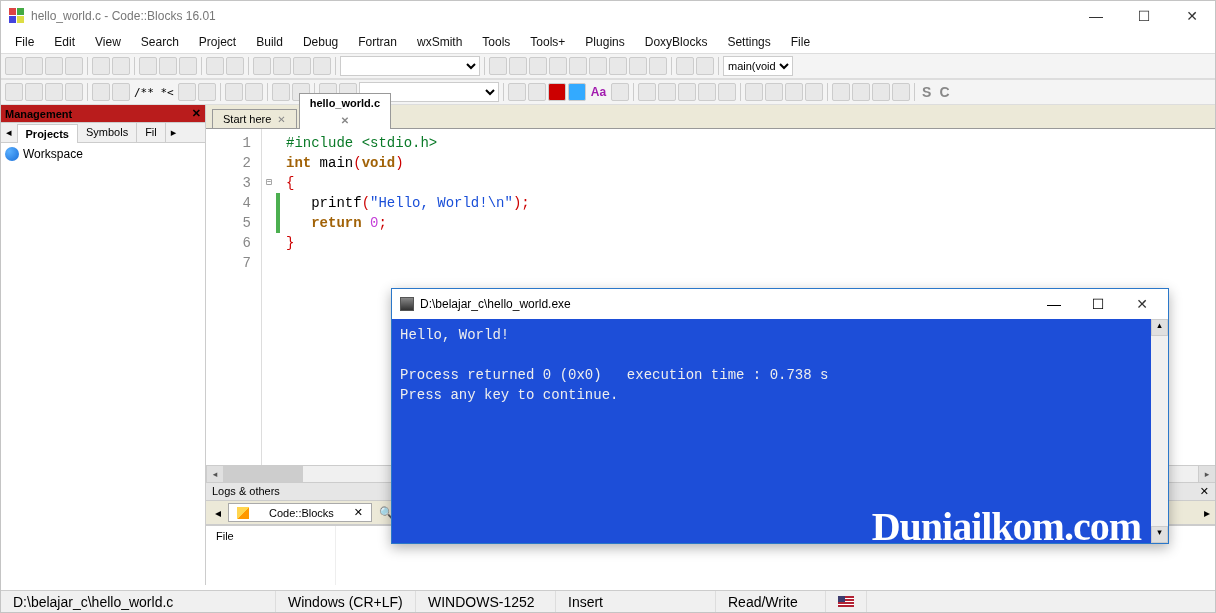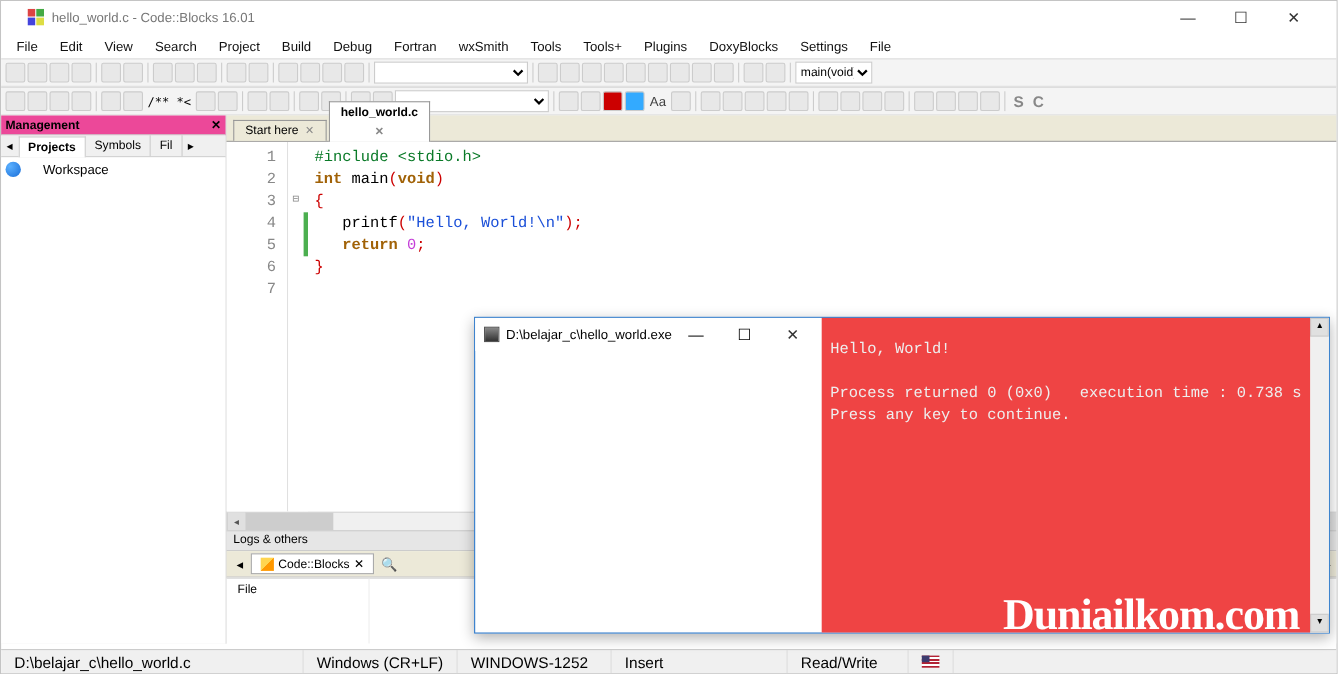--- a/index.html
+++ b/index.html
@@ -1,35 +1,35 @@
 <!DOCTYPE html>
 <html><head>
 <meta charset="utf-8">
 <style>
 * { box-sizing: border-box; margin: 0; padding: 0; }
 body { font-family: "Segoe UI", Tahoma, sans-serif; font-size: 12px; background: #fff; width: 1216px; height: 613px; position: relative; overflow: hidden; border: 1px solid #c4c4c4; }
-.titlebar { height: 30px; display: flex; align-items: center; padding: 0 24px; background: #fff; color: #777; }
+.titlebar { height: 30px; display: flex; align-items: center; padding: 0 8px; background: #fff; color: #777; }
 .titlebar .icon { width: 16px; height: 16px; margin-right: 6px; }
 .titlebar .title { flex: 1; font-size: 12px; }
 .win-btns { display: flex; gap: 18px; font-size: 14px; color: #333; }
 .win-btns span { width: 30px; text-align: center; cursor: pointer; }
 .menubar { height: 22px; display: flex; align-items: center; padding: 0 6px; gap: 4px; background: #fff; }
 .menubar span { padding: 2px 8px; cursor: pointer; color: #111; }
 .toolbar { height: 26px; display: flex; align-items: center; gap: 2px; padding: 0 4px; background: #f4f4f4; border-top: 1px solid #ddd; border-bottom: 1px solid #ddd; }
 .tb { width: 18px; height: 18px; background: #e8e8e8; border: 1px solid #ccc; border-radius: 2px; cursor: pointer; display: inline-block; }
 .tb-sep { width: 1px; height: 18px; background: #ccc; margin: 0 2px; }
 .toolbar select { font-size: 11px; height: 20px; border: 1px solid #ccc; background: #fff; }
 .main-area { display: flex; height: 480px; }
 .mgmt-panel { width: 205px; border-right: 1px solid #ccc; display: flex; flex-direction: column; background: #f0f0f0; }
-.mgmt-title { display: flex; align-items: center; justify-content: space-between; background: #ec4899; padding: 2px 4px; font-weight: bold; font-size: 11px; border-bottom: 1px solid #ccc; gap: 32px; }
+.mgmt-title { display: flex; align-items: center; justify-content: space-between; background: #b91c1c; padding: 2px 4px; font-weight: bold; font-size: 11px; border-bottom: 1px solid #ccc; gap: 32px; }
 .mgmt-tabs { display: flex; background: #f0f0f0; border-bottom: 1px solid #ccc; font-size: 11px; }
 .mgmt-tab { padding: 3px 8px; cursor: pointer; border-right: 1px solid #ccc; }
 .mgmt-tab.active { background: #fff; font-weight: bold; border-top: 1px solid #ccc; border-left: 1px solid #ccc; position: relative; top: 1px; }
 .mgmt-body { flex: 1; background: #fff; padding: 4px; font-size: 12px; }
-.ws-item { display: flex; align-items: flex-end; gap: 20px; }
+.ws-item { display: flex; align-items: flex-end; gap: 4px; }
 .ws-icon { width: 14px; height: 14px; background: radial-gradient(circle at 30% 30%, #5ab0ff, #1a6ed8); border-radius: 50%; }
 .editor-area { flex: 1; display: flex; flex-direction: column; }
 .editor-tabs { height: 24px; display: flex; align-items: flex-end; background: #ece9d8; border-bottom: 1px solid #999; padding-left: 6px; gap: 0; }
 .etab { padding: 3px 10px; background: #ece9d8; border: 1px solid #999; border-bottom: none; font-size: 11px; cursor: pointer; display: flex; gap: 6px; align-items: center; margin-right: 2px; }
 .etab.active { background: #fff; font-weight: bold; position: relative; top: 1px; flex-direction: column; }
 .etab .x { color: #888; font-size: 10px; cursor: pointer; }
 .code-container { flex: 1; display: flex; background: #fff; font-family: "Courier New", monospace; font-size: 14px; overflow: hidden; position: relative; }
 .gutter { width: 56px; text-align: right; padding: 4px 10px 4px 0; color: #888; background: #fff; border-right: 1px solid #ddd; line-height: 20px; }
 .fold-col { width: 14px; background: #fff; padding-top: 4px; line-height: 20px; text-align: center; color: #888; font-size: 10px; }
 .change-col { width: 4px; background: #fff; }
@@ -42,36 +42,36 @@
 .num { color: #c43ed8; }
 .paren { color: #c00; }
 .brace { color: #c00; }
 .semi { color: #c00; }
 .scrollbar-h { height: 17px; background: #f0f0f0; border-top: 1px solid #ccc; display: flex; }
 .sb-track { flex: 1; position: relative; }
 .sb-thumb { position: absolute; left: 0; width: 80px; height: 100%; background: #cdcdcd; }
 .sb-btn { width: 17px; background: #e0e0e0; border-left: 1px solid #ccc; text-align: center; line-height: 17px; font-size: 9px; color: #555; cursor: pointer; }
 .logs-title { background: #e6e6e6; padding: 2px 6px; font-size: 11px; border-top: 1px solid #ccc; border-bottom: 1px solid #ccc; display: flex; justify-content: space-between; }
 .logs-tabs { height: 24px; display: flex; align-items: center; background: #ece9d8; padding-left: 4px; gap: 2px; border-bottom: 1px solid #ccc; }
-.ltab { padding: 2px 8px; background: #fff; border: 1px solid #aaa; font-size: 11px; cursor: pointer; display: flex; align-items: center; gap: 4px; }
+.ltab { padding: 2px 8px; background: #fff; border: 1px solid #aaa; font-size: 11px; cursor: pointer; display: flex; align-items: center; gap: 20px; }
 .ltab .pencil { width: 12px; height: 12px; background: linear-gradient(135deg, #ffd54f 50%, #ff9800 50%); }
 .logs-body { height: 60px; display: flex; background: #fff; border-top: 1px solid #ccc; font-size: 11px; }
 .logs-body .col { padding: 4px 10px; border-right: 1px solid #eee; }
 .statusbar { position: absolute; bottom: 0; left: 0; right: 0; height: 22px; background: #f0f0f0; border-top: 1px solid #ccc; display: flex; align-items: center; font-size: 14px; }
 .sb-cell { padding: 0 12px; border-right: 1px solid #ddd; height: 100%; display: flex; align-items: center; }
 .flag { width: 16px; height: 11px; background: linear-gradient(#b22234 14%, #fff 14% 28%, #b22234 28% 42%, #fff 42% 56%, #b22234 56% 70%, #fff 70% 84%, #b22234 84%); position: relative; }
 .flag::before { content: ""; position: absolute; left: 0; top: 0; width: 7px; height: 6px; background: #3c3b6e; }
 
-.console-window { position: absolute; left: 390px; top: 287px; width: 778px; height: 288px; background: #fff; border: 1px solid #2a77c9; box-shadow: 0 4px 12px rgba(0,0,0,0.3); display: flex; flex-direction: row; margin-left: 40px; }
+.console-window { position: absolute; left: 390px; top: 287px; width: 778px; height: 256px; background: #fff; border: 1px solid #2a77c9; box-shadow: 0 4px 12px rgba(0,0,0,0.3); display: flex; flex-direction: column; }
 .console-titlebar { height: 30px; background: #fff; display: flex; align-items: center; padding: 0 4px 0 8px; font-size: 12px; }
 .console-icon { width: 14px; height: 14px; border: 1px solid #555; background: linear-gradient(#888, #333); margin-right: 6px; }
 .console-title { flex: 1; }
 .con-btn { width: 44px; height: 28px; text-align: center; line-height: 28px; font-size: 14px; cursor: pointer; }
 .con-btn.close { color: #333; }
-.console-body { flex: 1; background: #ef4444; color: #eee; font-family: "Courier New", monospace; font-size: 14px; padding: 19px 8px; line-height: 20px; white-space: pre; position: relative; overflow: hidden; }
+.console-body { flex: 1; background: #1d4ed8; color: #eee; font-family: "Courier New", monospace; font-size: 14px; padding: 6px 8px; line-height: 20px; white-space: pre; position: relative; overflow: hidden; }
 .watermark { position: absolute; right: 10px; bottom: 6px; font-family: Georgia, "Times New Roman", serif; font-size: 40px; font-weight: bold; color: #fff; letter-spacing: -1px; }
 .console-scroll { width: 17px; background: #f0f0f0; display: flex; flex-direction: column; }
 .console-scroll .btn { height: 17px; text-align: center; font-size: 9px; background: #e0e0e0; border: 1px solid #ccc; }
 .console-scroll .track { flex: 1; }
 .close-x { font-size: 11px; cursor: pointer; }
 </style>
 </head>
 <body>
 
 <div class="titlebar">
@@ -165,21 +165,21 @@
   <span class="tb"></span>
   <span class="tb-sep"></span>
   <span class="tb"></span>
   <span class="tb"></span>
   <select style="width:140px;"></select>
   <span class="tb-sep"></span>
   <span class="tb"></span>
   <span class="tb"></span>
   <span class="tb" style="background:#c00;"></span>
   <span class="tb" style="background:#3af;"></span>
-  <span style="color:#404040;font-weight:normal;padding:0 3px;">Aa</span>
+  <span style="color:#a21caf;font-weight:bold;padding:0 3px;">Aa</span>
   <span class="tb"></span>
   <span class="tb-sep"></span>
   <span class="tb"></span>
   <span class="tb"></span>
   <span class="tb"></span>
   <span class="tb"></span>
   <span class="tb"></span>
   <span class="tb-sep"></span>
   <span class="tb"></span>
   <span class="tb"></span>

